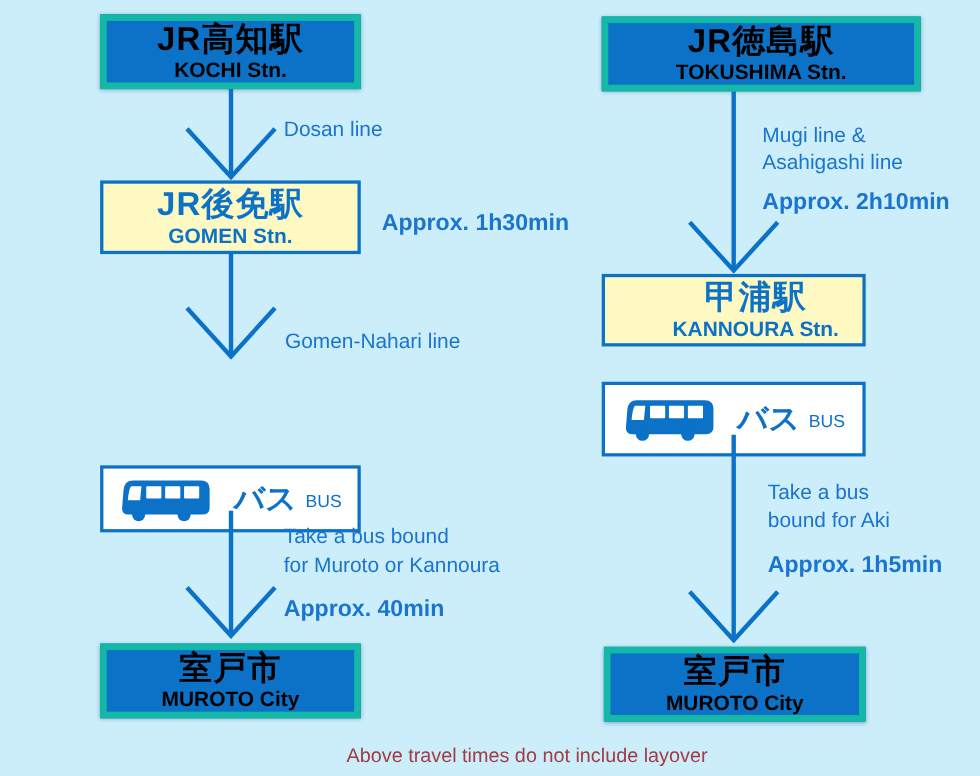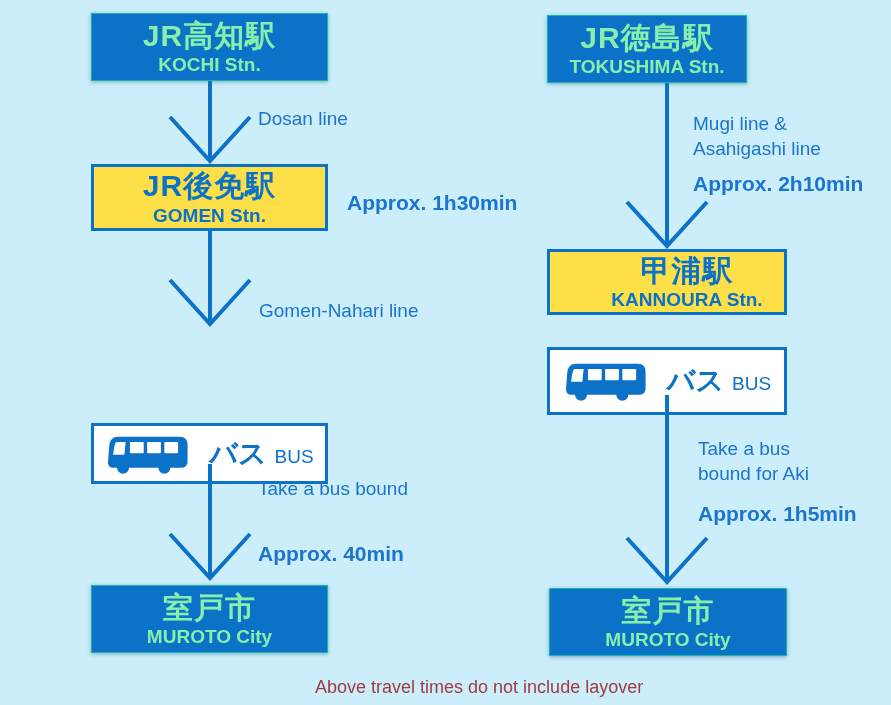--- a/index.html
+++ b/index.html
@@ -18,42 +18,42 @@
 
   .station {
     position: absolute;
     width: 237px; height: 68px;
     display: flex; flex-direction: column;
     align-items: center; justify-content: center;
     text-align: center; line-height: 1.12;
   }
   .station.blue {
     background: var(--accent-blue);
-    border: 1px solid #14b8a6;
-    color: #86efac;
+    border: 6px solid #14b8a6;
+    color: #000000;
     box-shadow: 0 1px 4px rgba(30, 80, 130, 0.45);
   }
   .station.white {
-    background: #fde047;
+    background: #fef9c3;
     border: 3px solid var(--accent-blue);
     color: var(--accent-blue);
   }
   .station .ja { font-size: 30px; font-weight: bold; letter-spacing: 1px; }
   .station .en { font-size: 19px; font-weight: bold; margin-top: 2px; }
 
   .busbox {
     position: absolute;
     width: 237px;
     background: #ffffff;
     border: 3px solid var(--accent-blue);
     color: var(--accent-blue);
     display: flex; align-items: center; justify-content: center; margin-top: 20px;
   }
   .busbox .bus-ja { font-size: 28px; font-weight: bold; margin-left: 18px; }
-  .busbox .bus-en { font-size: 19px; font-weight: normal; margin-left: 8px; padding-top: 6px; }
+  .busbox .bus-en { font-size: 16px; font-weight: normal; margin-left: 8px; padding-top: 6px; }
   .bus-glyph { color: var(--accent-blue); display: block; }
 
   .arrow { position: absolute; color: var(--accent-blue); }
   .arrow line, .arrow polyline {
     stroke: currentColor; stroke-width: 4; fill: none;
   }
 
   .line-label {
     position: absolute;
     color: var(--label-blue);
@@ -118,28 +118,29 @@
     </svg>
     <span class="bus-ja">バス</span>
     <span class="bus-en">BUS</span>
   </div>
 
   <svg class="arrow" style="left:150px; top:464px;" width="120" height="117">
     <line x1="60" y1="0" x2="60" y2="114"></line>
     <polyline points="20,70 60,114 100,70"></polyline>
   </svg>
   <div class="line-label" style="left:258px; top:477px;">Take a bus bound</div>
+  <div class="line-label" style="left:258px; top:503px;">for Muroto or Kannoura</div>
   <div class="duration" style="left:258px; top:542px;">Approx. 40min</div>
 
   <div class="station blue" style="left:91px; top:585px;">
     <div class="ja">室戸市</div>
     <div class="en">MUROTO City</div>
   </div>
 
-  <div class="station blue" style="left:547px; top:15px; width:200px;">
+  <div class="station blue" style="left:547px; top:15px; width:290px;">
     <div class="ja">JR徳島駅</div>
     <div class="en">TOKUSHIMA Stn.</div>
   </div>
 
   <svg class="arrow" style="left:607px; top:83px;" width="120" height="166">
     <line x1="60" y1="0" x2="60" y2="163"></line>
     <polyline points="20,119 60,163 100,119"></polyline>
   </svg>
   <div class="line-label" style="left:693px; top:112px;">Mugi line &amp;</div>
   <div class="line-label" style="left:693px; top:137px;">Asahigashi line</div>

